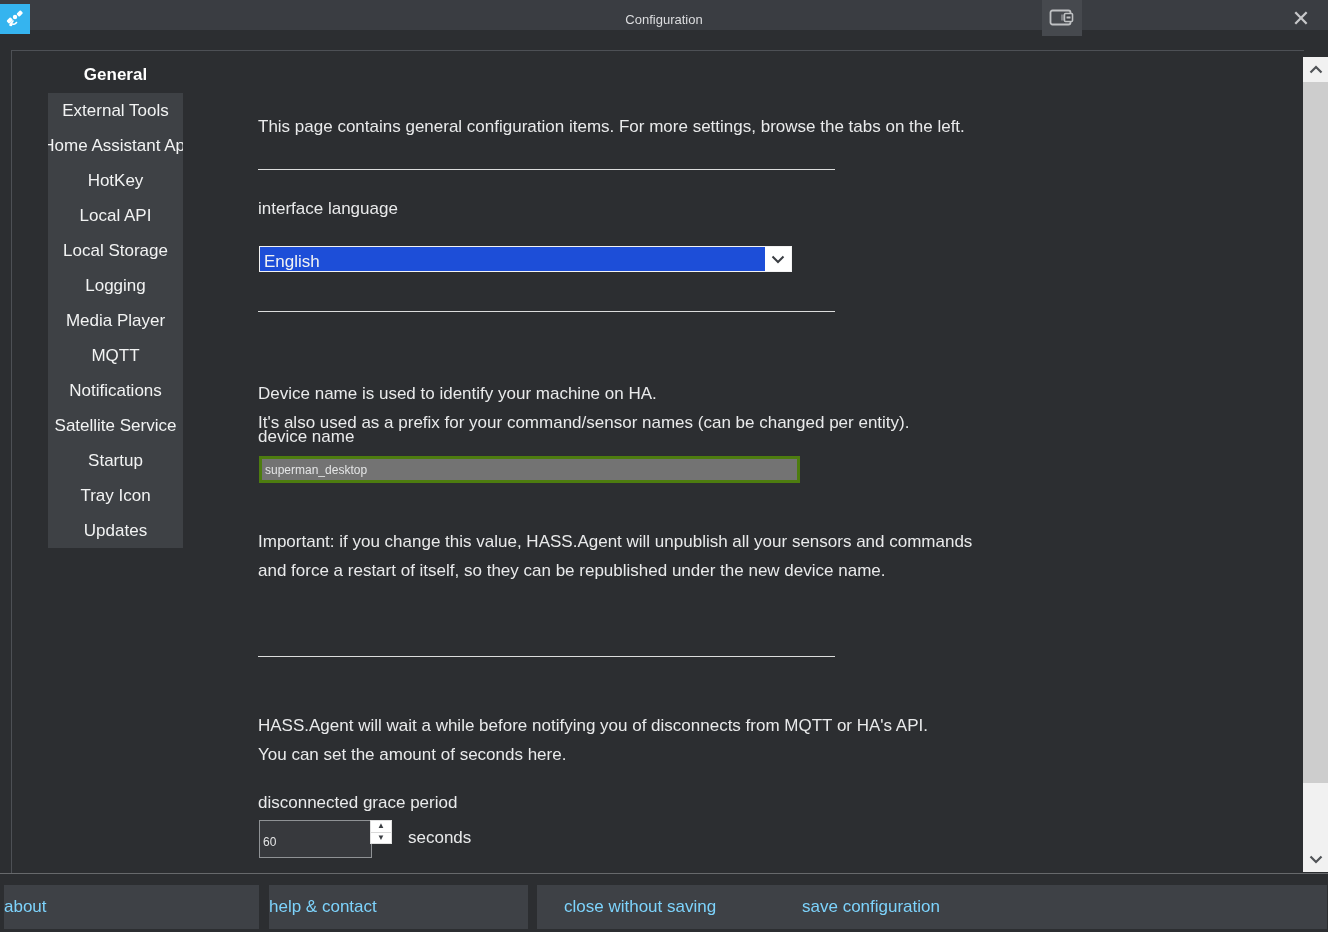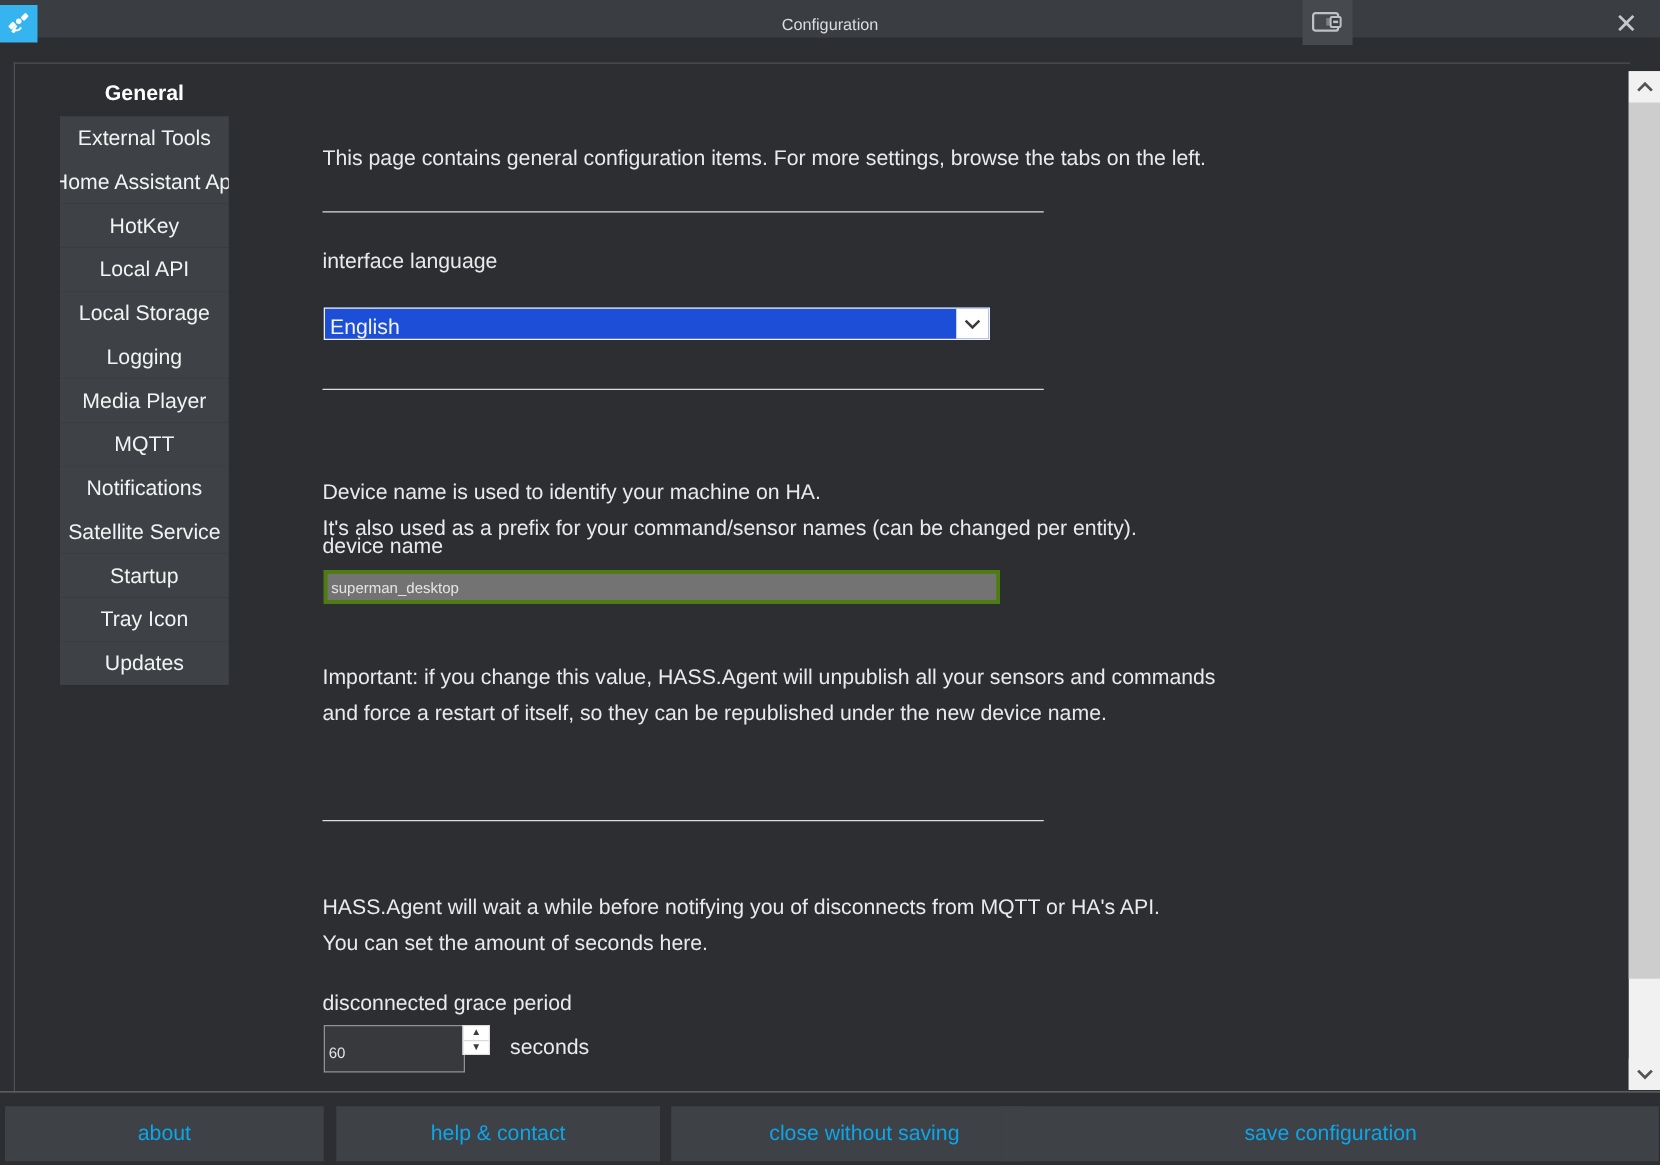--- a/index.html
+++ b/index.html
@@ -110,22 +110,22 @@
     position:absolute;left:0;top:25px;width:25px;height:701px;
     background:#cdcdcd;cursor:grab;
   }
   
   .footer-line{
     position:absolute;left:0;top:873px;width:1328px;height:0;
     border-top:1px solid #67696c;
   }
   .fbtn{
     position:absolute;top:885px;height:44px;background:#3e4146;
-    display:flex;align-items:center;justify-content:center;
-    font-size:17px;color:#0ea5e9;cursor:pointer;
+    display:flex;align-items:center;
+    font-size:17px;color:#7dd3fc;cursor:pointer;
   }
   .fbtn-about{left:4px;width:255px;}
   .fbtn-help{left:269px;width:259px;}
   .fbtn-close{left:537px;width:255px;padding-left:27px;}
   .fbtn-save{left:802px;width:525px;}
   svg{display:block;}
 </style>
 </head>
 <body>
 

